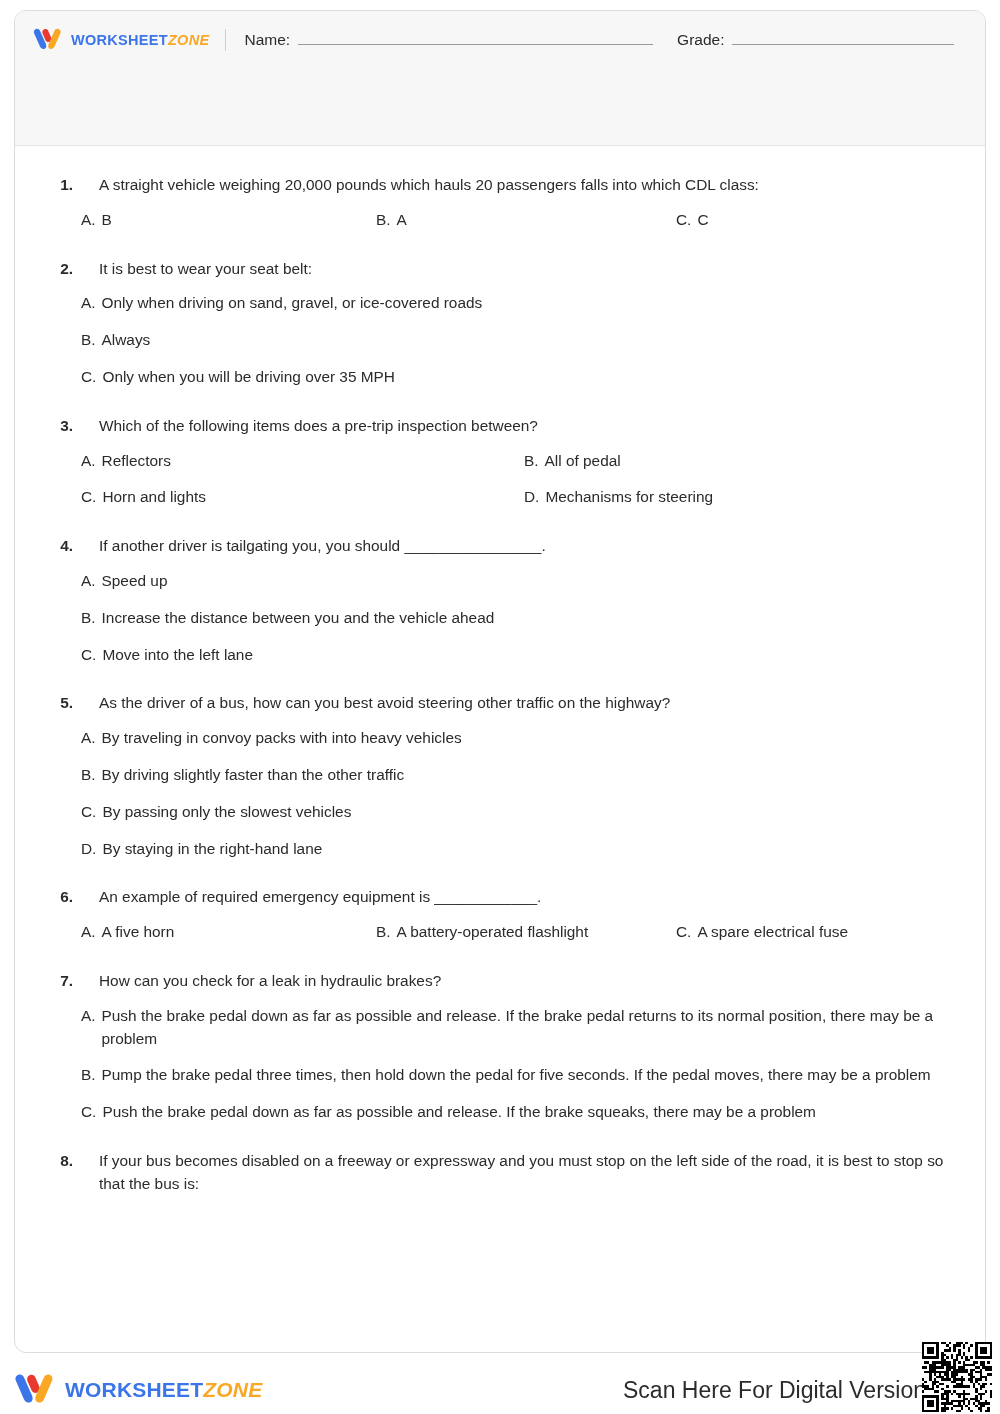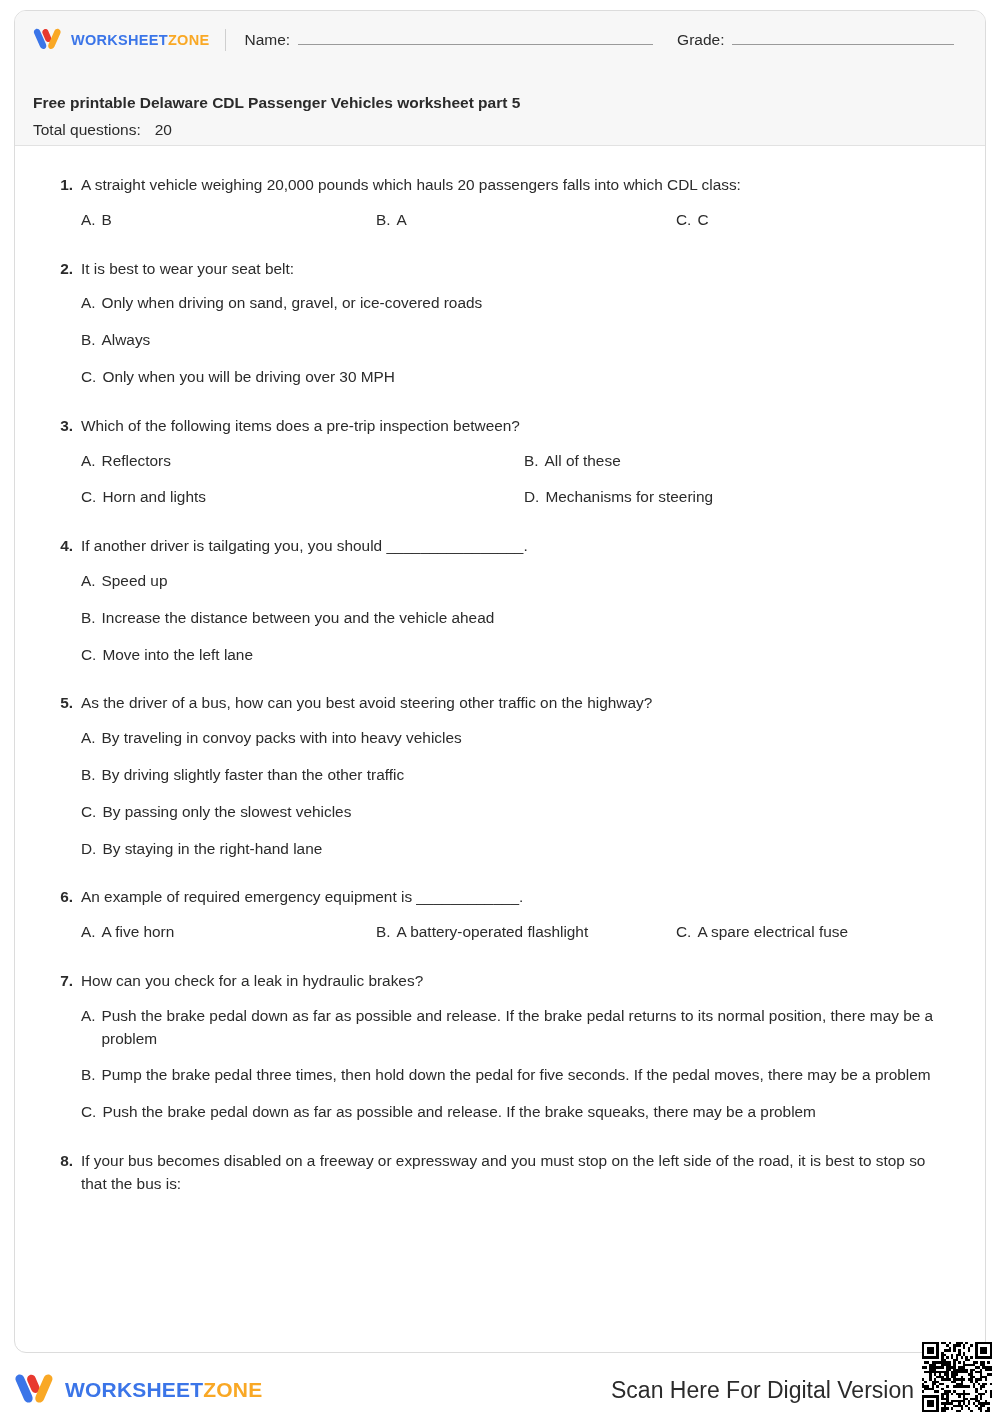--- a/index.html
+++ b/index.html
@@ -57,21 +57,21 @@
     flex: 0 0 auto;
   }
   .logo-mark { display: block; }
   .logo-word {
     font-size: 14.5px;
     font-weight: bold;
     letter-spacing: 0.3px;
     white-space: nowrap;
   }
   .logo-word .w1 { color: #3b75e8; }
-  .logo-word .w2 { color: #f9a825; }
+  .logo-word .w2 { color: #f9a825; font-style: italic; }
 
   .hdr-divider {
     width: 1px;
     height: 22px;
     background: #cfcfcf;
     margin: 0 18px 0 16px;
     flex: 0 0 auto;
   }
 
   .field {
@@ -130,21 +130,21 @@
     color: #2b2b2b;
     line-height: 1.48;
   }
   .q-num {
     font-weight: bold;
     flex: 0 0 auto;
     width: 28px;
     text-align: right;
     margin-right: 8px;
   }
-  .q-text { flex: 1 1 auto; }
+  .q-text { flex: 1 1 auto; margin-left: 18px; }
 
   .answers {
     margin-top: 12px;
     padding-left: 36px;
   }
   .answers.cols-1 .ans { margin-bottom: 14px; }
   .answers.cols-1 .ans:last-child { margin-bottom: 0; }
 
   .answers.cols-2 {
     display: grid;
@@ -186,21 +186,21 @@
     position: absolute;
     left: 14px;
     display: flex;
     align-items: center;
     gap: 9px;
   }
   .footer-logo .logo-word { font-size: 21px; letter-spacing: 0.2px; }
 
   .scan-text {
     position: absolute;
-    right: 86px;
+    right: 74px;
     font-size: 23px;
     color: #2b2b2b;
     white-space: nowrap;
   }
 
   .qr {
     position: absolute;
     right: 8px;
     top: -24px;
     width: 70px;
@@ -234,24 +234,20 @@
           <span class="field-label">Name:</span>
           <span class="field-line name-line"></span>
         </div>
 
         <div class="field grade">
           <span class="field-label">Grade:</span>
           <span class="field-line grade-line"></span>
         </div>
       </div>
 
-      <div class="header-meta">
-        <p class="wk-title">Free printable Delaware CDL Passenger Vehicles worksheet part 5</p>
-        <p class="wk-total"><span>Total questions:</span><span class="tq-count">20</span></p>
-      </div>
     </div>
 
     <div class="card-body">
         <div class="question">
           <div class="q-head">
             <span class="q-num">1.</span>
             <span class="q-text">A straight vehicle weighing 20,000 pounds which hauls 20 passengers falls into which CDL class:</span>
           </div>
           <div class="answers cols-3">
             <div class="ans">
@@ -277,37 +273,37 @@
             <div class="ans">
               <span class="ans-letter">A.</span>
               <span class="ans-body">Only when driving on sand, gravel, or ice-covered roads</span>
             </div>
             <div class="ans">
               <span class="ans-letter">B.</span>
               <span class="ans-body">Always</span>
             </div>
             <div class="ans">
               <span class="ans-letter">C.</span>
-              <span class="ans-body">Only when you will be driving over 30 MPH</span>
+              <span class="ans-body">Only when you will be driving over 35 MPH</span>
             </div>
           </div>
         </div>
         <div class="question">
           <div class="q-head">
             <span class="q-num">3.</span>
             <span class="q-text">Which of the following items does a pre-trip inspection between?</span>
           </div>
           <div class="answers cols-2">
             <div class="ans">
               <span class="ans-letter">A.</span>
               <span class="ans-body">Reflectors</span>
             </div>
             <div class="ans">
               <span class="ans-letter">B.</span>
-              <span class="ans-body">All of these</span>
+              <span class="ans-body">All of pedal</span>
             </div>
             <div class="ans">
               <span class="ans-letter">C.</span>
               <span class="ans-body">Horn and lights</span>
             </div>
             <div class="ans">
               <span class="ans-letter">D.</span>
               <span class="ans-body">Mechanisms for steering</span>
             </div>
           </div>

